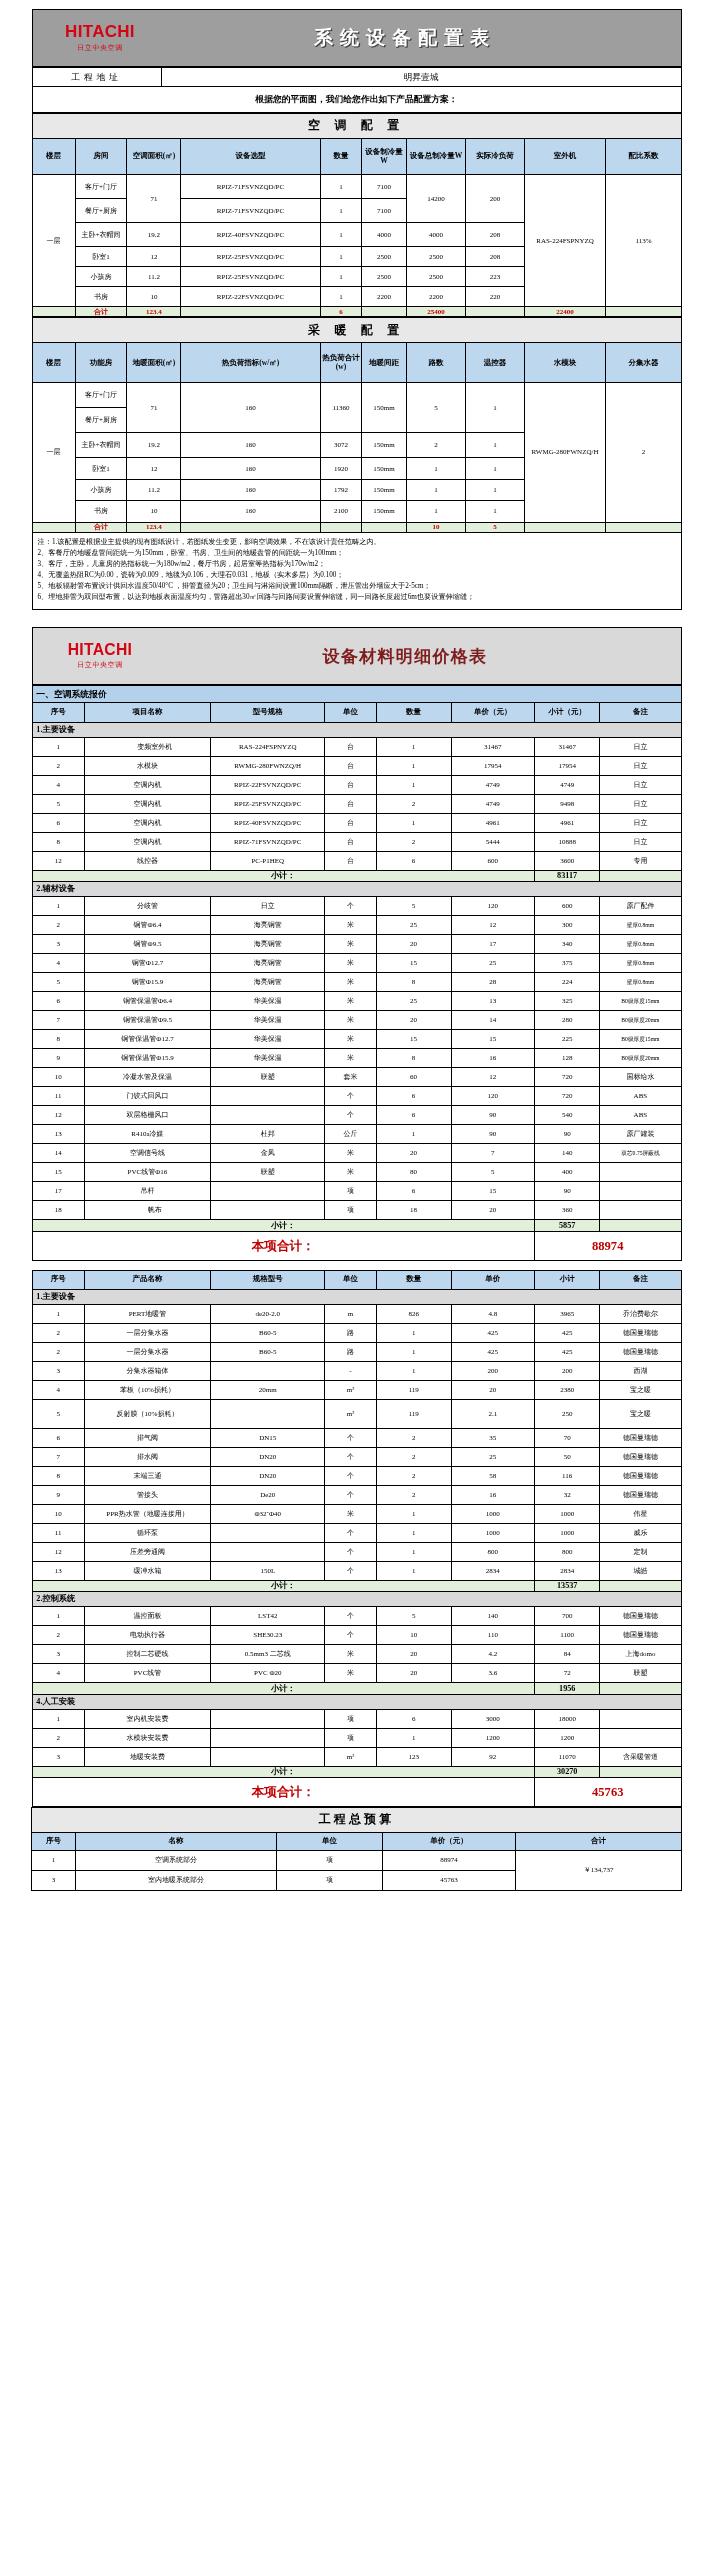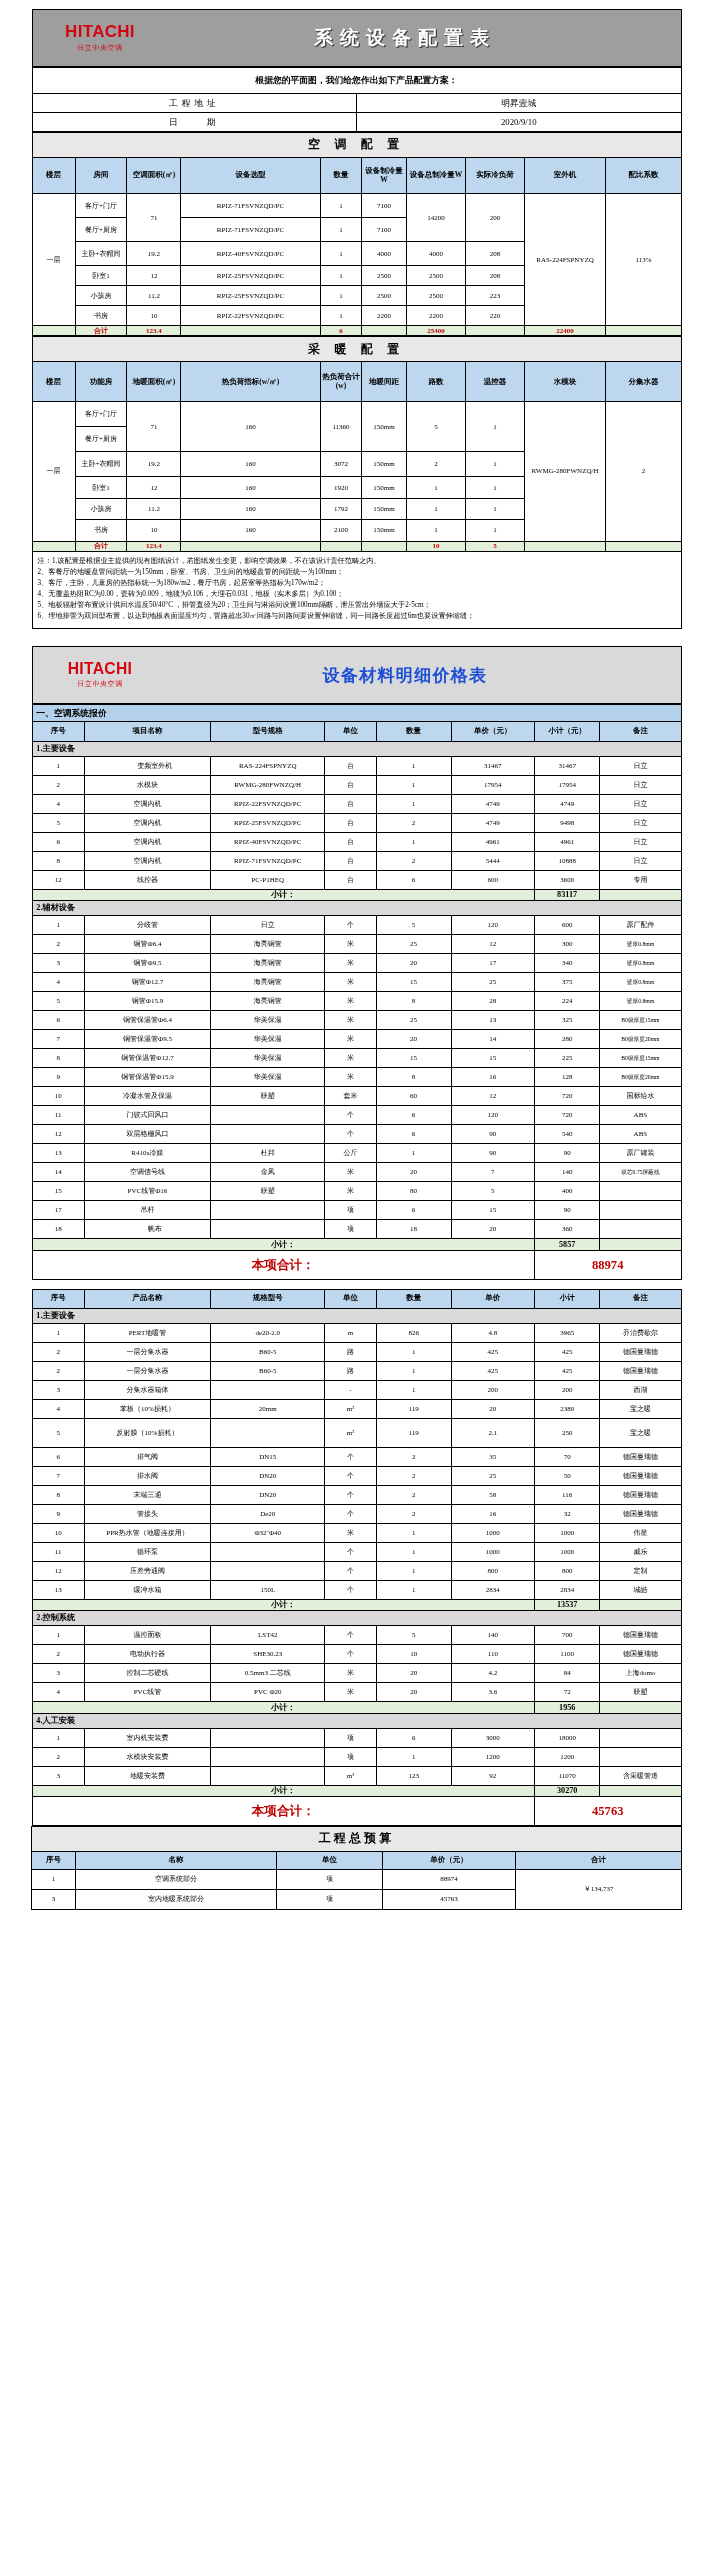--- a/index.html
+++ b/index.html
@@ -27,21 +27,21 @@
                font-family: "Liberation Sans", sans-serif; line-height: 1; }
   .logo-sub  { color: #d40511; font-size: 7px; margin-top: 2.5px;
                font-family: "Liberation Sans", sans-serif; letter-spacing: 0.6px; }
   .banner-title {
     flex: 1; text-align: center; font-size: 19px; font-weight: bold; color: #ffffff;
     letter-spacing: 7px; text-shadow: 0.6px 0.6px 0 #4a4a4a, 1.3px 1.3px 0.6px #3a3a3a;
     font-family: "Liberation Sans", sans-serif; padding-right: 38px;
   }
   .banner2 { background: #d9d9d9; }
   .banner2 .logo-main { font-size: 15.7px; }
-  .banner2 .banner-title { color: #1d4ed8; letter-spacing: 1.3px; font-size: 17px;
+  .banner2 .banner-title { color: #7f1d1d; letter-spacing: 1.3px; font-size: 17px;
                            text-shadow: none; font-family: "Liberation Serif", serif; }
 
   
   .intro-tbl td { font-size: 8.8px; height: 19px; }
   .intro-head { font-weight: bold; font-size: 9.4px; height: 26.4px !important; }
   .intro-label { width: 129px; letter-spacing: 3.8px; }
 
   
   .sec-bar td { background: #e8e8e8; font-size: 12px; font-weight: bold;
                 letter-spacing: 5.7px; height: 25px; border: 0.6px solid #000; }
@@ -76,29 +76,25 @@
     <div class="logo-box">
       <div class="logo-main">HITACHI</div>
       <div class="logo-sub">日立中央空调</div>
     </div>
     <div class="banner-title">系统设备配置表</div>
   </div>
 
   <table class="intro-tbl">
     <tbody>
         <tr>
-      <td class="intro-head" colspan="2">根据您的平面图，我们给您作出如下产品配置方案：</td>
-    </tr>
-    <tr>
       <td class="intro-label">工程地址</td>
       <td>明昇壹城</td>
     </tr>
     <tr>
-      <td class="intro-label">日　　期</td>
-      <td>2020/9/10</td>
+      <td class="intro-head" colspan="2">根据您的平面图，我们给您作出如下产品配置方案：</td>
     </tr>
   </tbody>
     </table>
 
   <table>
     <colgroup>
       <col style="width:39px">
         <col style="width:47px">
         <col style="width:49px">
         <col style="width:126px">

